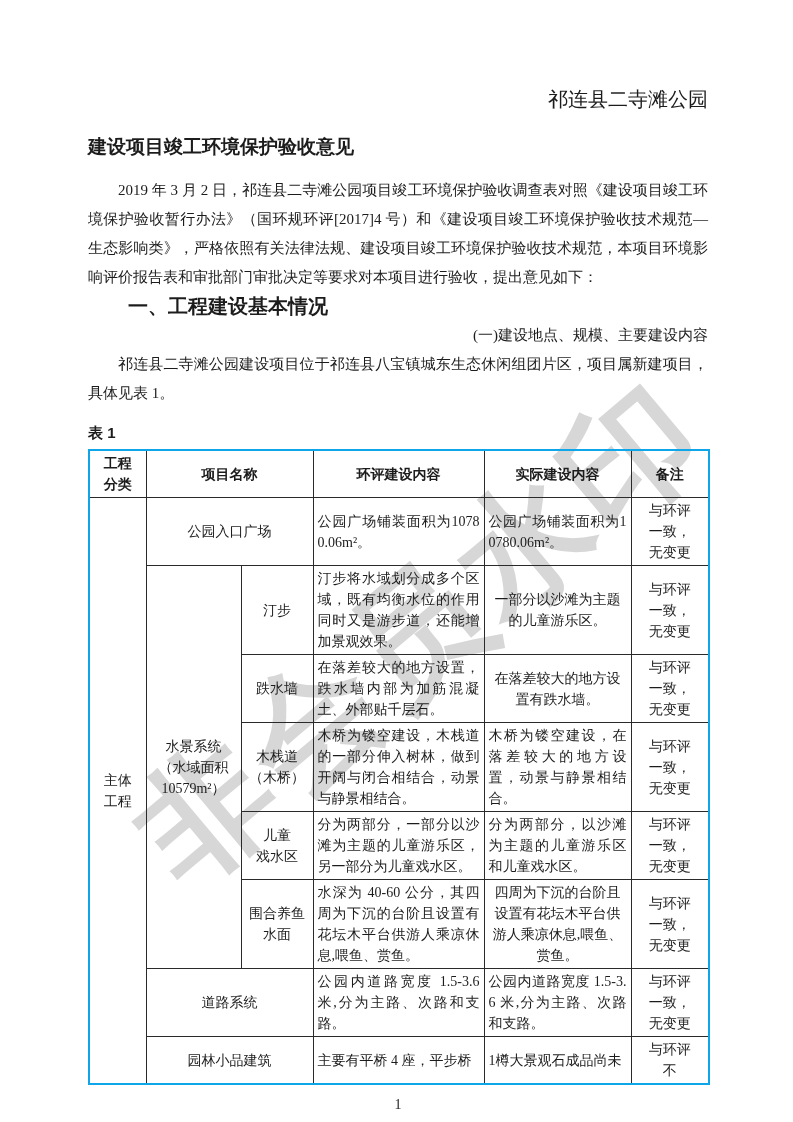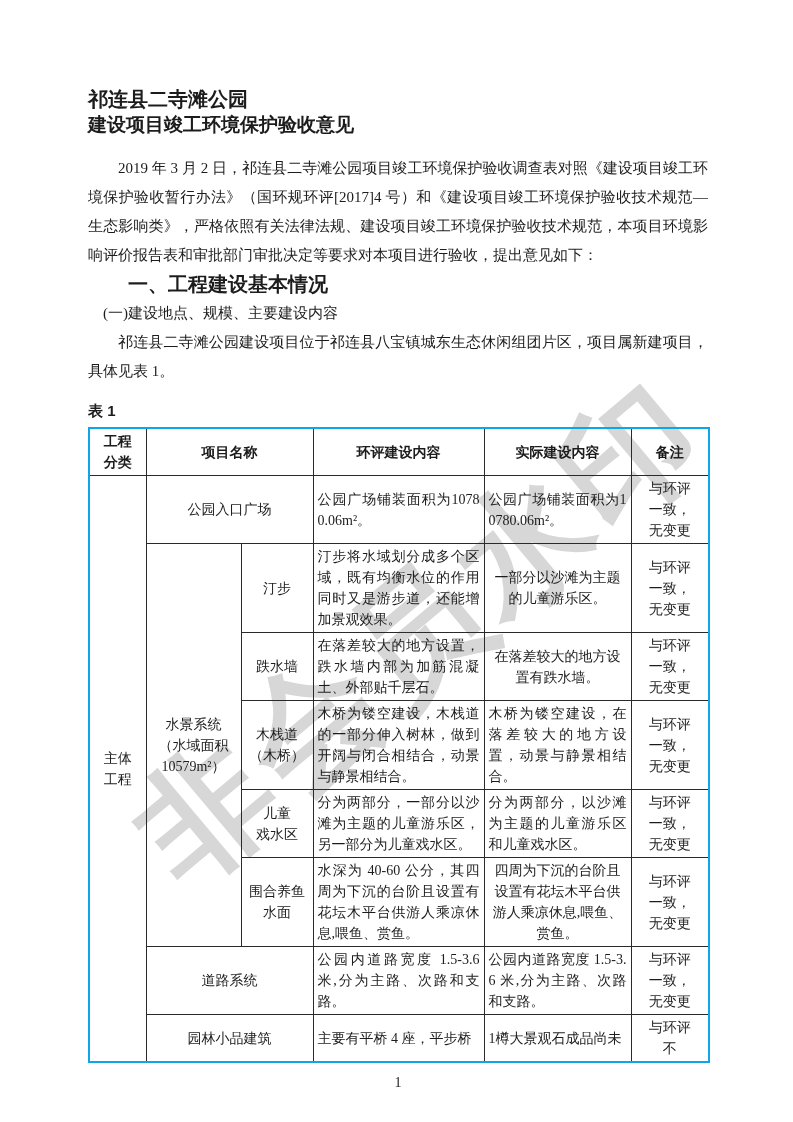--- a/index.html
+++ b/index.html
@@ -13,31 +13,31 @@
   .watermark {
     position:absolute; left:70px; top:548px; width:700px; height:170px;
     font-family:"Liberation Sans","DejaVu Sans",sans-serif;
     font-size:132px; font-weight:bold; line-height:170px; text-align:center;
     color:#d7d7d7; letter-spacing:6px; white-space:nowrap;
     transform:rotate(-40deg); transform-origin:center center;
     z-index:0; user-select:none;
   }
   .content { position:relative; z-index:1; margin-left:88px; width:620px; padding-top:86px; }
   .title1 {
-    text-align:left; font-weight:bold; font-size:20px; line-height:26px;
-    font-family:"Liberation Sans","DejaVu Sans",sans-serif;
+    text-align:right; font-weight:normal; font-size:20px; line-height:26px;
+    margin-bottom:22px; font-family:"Liberation Sans","DejaVu Sans",sans-serif;
   }
   .title2 {
     text-align:left; font-weight:bold; font-size:19px; line-height:26px;
     margin-bottom:16px; font-family:"Liberation Sans","DejaVu Sans",sans-serif;
   }
   .para { font-size:15px; line-height:29px; text-align:justify; text-indent:2em; }
   .h1 { font-size:20px; line-height:29px; font-weight:bold; text-indent:2em;
         font-family:"Liberation Sans","DejaVu Sans",sans-serif; }
-  .h2 { font-size:15px; line-height:29px; text-indent:1em; }
+  .h2 { font-size:15px; line-height:29px; text-indent:1em;text-align:right; }
   .tbl-caption {
     display:flex; justify-content:space-between; gap:44px;
     font-weight:bold; font-size:15px; line-height:26px; margin:12px 0 3px 0;
     font-family:"Liberation Sans","DejaVu Sans",sans-serif;
   }
   table.cmp {
     width:620px; border-collapse:collapse; table-layout:fixed;
     border:2px solid #0ea5e9;
   }
   table.cmp th, table.cmp td {

